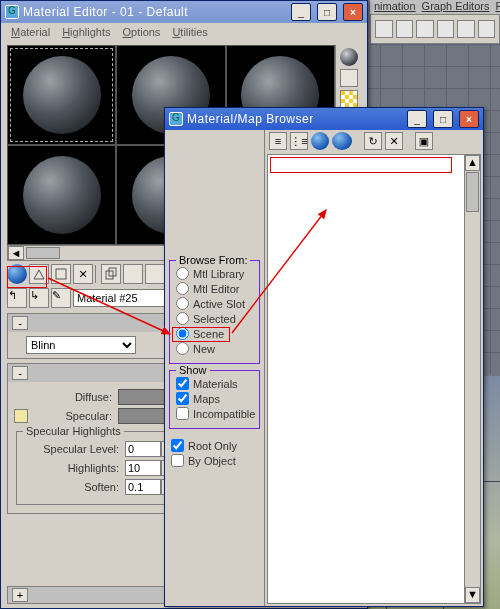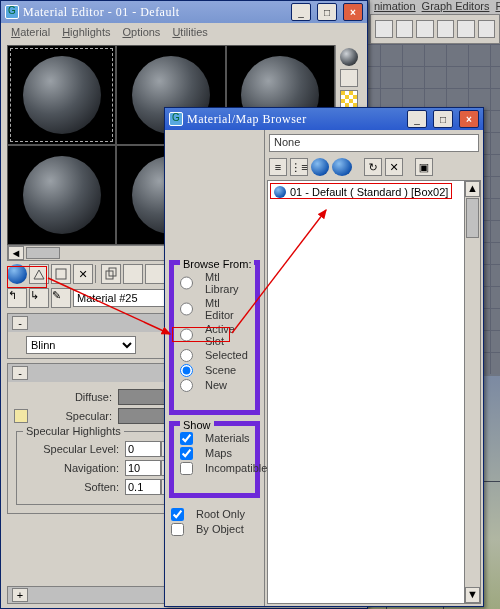--- a/index.html
+++ b/index.html
@@ -18,21 +18,21 @@
     background:linear-gradient(#7c8aa2,#b0b6a2 70%,#9ea880);}
   .bg-persp .hz { position:absolute; top:45%; left:0; right:0; border-top:1px solid #3e4452;}
   .bg-persp .ln { position:absolute; top:45%; width:1px; height:55%; background:#3e4452;}
 
   
   .window { position:absolute; background:#d4d0c8; border:1px solid #0a246a; box-shadow:2px 2px 4px rgba(0,0,0,.4);}
   .titlebar { height:22px; background:linear-gradient(#4a79d6,#2b5bce); display:flex; align-items:center; padding:0 4px; color:#fff; gap:4px;}
   .titlebar.inactive { background:linear-gradient(#8ea7db,#7a97d0);}
   .titlebar .app-icon { width:14px; height:14px; background:#58a8e0; border:1px solid #fff; border-radius:2px; position:relative;}
   .titlebar .app-icon::after{content:"G"; position:absolute; top:-1px; left:2px; font-size:10px; color:#063;}
-  .titlebar .title { flex:1; font-family:Liberation Serif, serif; font-size:12px; letter-spacing:.5px;}
+  .titlebar .title { flex:1; font-family:Liberation Sans, sans-serif; font-size:12px; letter-spacing:.5px;}
   .titlebar .winbtn { width:20px; height:18px; background:#e8e4dc; border:1px solid #0a246a; border-radius:2px; display:flex; align-items:center; justify-content:center; font-size:10px; color:#222; margin-left:2px;}
   .titlebar .winbtn.close { background:#e06040; color:#fff; font-weight:bold;}
 
   .menubar { height:18px; display:flex; align-items:center; gap:4px; padding:0 6px; color:#555;}
   .menubar span { padding:1px 4px;}
   .menubar span::first-letter { text-decoration:underline;}
 
   
   .mat-editor { left:0; top:0; width:368px; height:609px; }
   .mat-slots { position:relative; margin:4px 6px 0 6px; height:200px; background:#000; display:flex; }
@@ -91,23 +91,23 @@
   .browser .rtoolbar .tb.blue { border-radius:50%; background:radial-gradient(circle at 35% 32%,#87bdf0,#1556b0 70%,#06245c 100%); border:none;}
   .browser .rtoolbar .sep { width:6px;}
   .browser .list { flex:1; margin:2px; border:1px solid #808080; background:#fff; position:relative; overflow:hidden;}
   .browser .list .vscroll { position:absolute; right:0; top:0; bottom:0; width:16px; background:#d4d0c8; border-left:1px solid #808080;}
   .browser .list .vscroll .arr { height:16px; background:#e8e4dc; border:1px solid #808080; text-align:center;}
   .browser .list .vscroll .thumb { height:40px; margin:1px; background:#c0c0c0; border:1px solid #808080;}
   .browser .list .item { position:absolute; left:4px; top:4px; right:20px; display:flex; align-items:center; gap:4px; padding:1px 2px;}
   .browser .list .item .ball { width:12px; height:12px; border-radius:50%; background:radial-gradient(circle at 35% 32%,#87bdf0,#1556b0 70%,#06245c 100%);}
   .browser .list .redbox { position:absolute; border:1px solid #e00000;}
 
-  .lgroup { border:5px solid #6d28d9; padding:4px 6px 16px 6px; margin-top:2px; position:relative;}
+  .lgroup { border:1px solid #6d28d9; padding:4px 6px 6px 6px; margin-top:2px; position:relative;}
   .lgroup .lg { position:absolute; top:-7px; left:6px; background:#d4d0c8; padding:0 3px;}
-  .lgroup label { display:flex; gap:12px; margin:2px 0; color:#333;}
+  .lgroup label { display:flex; align-items:center; gap:4px; margin:2px 0; color:#333;}
   .lgroup input[type=radio], .lgroup input[type=checkbox] { margin:0;}
   .btn { height:20px; border:1px solid #808080; background:#e8e4dc; width:80px;}
 
   
   .arrow { position:absolute; pointer-events:none; }
   .arrow svg { overflow:visible; }
 
   .redframe { position:absolute; border:1px solid #e00000; pointer-events:none;}
 </style>
 </head>
@@ -261,21 +261,21 @@
             <label style="width:96px">Specular Level:</label>
           <div class="spin">
               <input value="0" style="">
               <div class="sbtn">
                 <span>▲</span>
                 <span>▼</span>
               </div>
             </div>
           </div>
         <div class="row">
-            <label style="width:96px">Navigation:</label>
+            <label style="width:96px">Highlights:</label>
           <div class="spin">
               <input value="10" style="">
               <div class="sbtn">
                 <span>▲</span>
                 <span>▼</span>
               </div>
             </div>
           </div>
         <div class="row">
             <label style="width:96px">Soften:</label>
@@ -355,37 +355,32 @@
             <input type="checkbox" checked="" style="">
             <span>Root Only</span>
           </label>
         <label>
             <input type="checkbox" style="">
             <span>By Object</span>
           </label>
       </div>
     </div>
     <div class="right">
-      <div class="caption">None</div>
       <div class="rtoolbar">
         <div class="tb">≡</div>
         <div class="tb">⋮≡</div>
         <div class="tb blue"></div>
         <div class="tb blue" style="width:20px"></div>
         <div class="sep"></div>
         <div class="tb">↻</div>
         <div class="tb">✕</div>
         <div class="sep"></div>
         <div class="tb">▣</div>
       </div>
       <div class="list">
-        <div class="item">
-          <div class="ball"></div>
-          <span>01 - Default  ( Standard )  [Box02]</span>
-        </div>
         <div class="redbox" style="left:2px; top:2px; width:182px; height:16px"></div>
         <div class="vscroll">
           <div class="arr">▲</div>
           <div class="thumb"></div>
           <div style="flex:1"></div>
           <div class="arr" style="position:absolute;bottom:0;left:0;right:0">▼</div>
         </div>
       </div>
     </div>
   </div>

